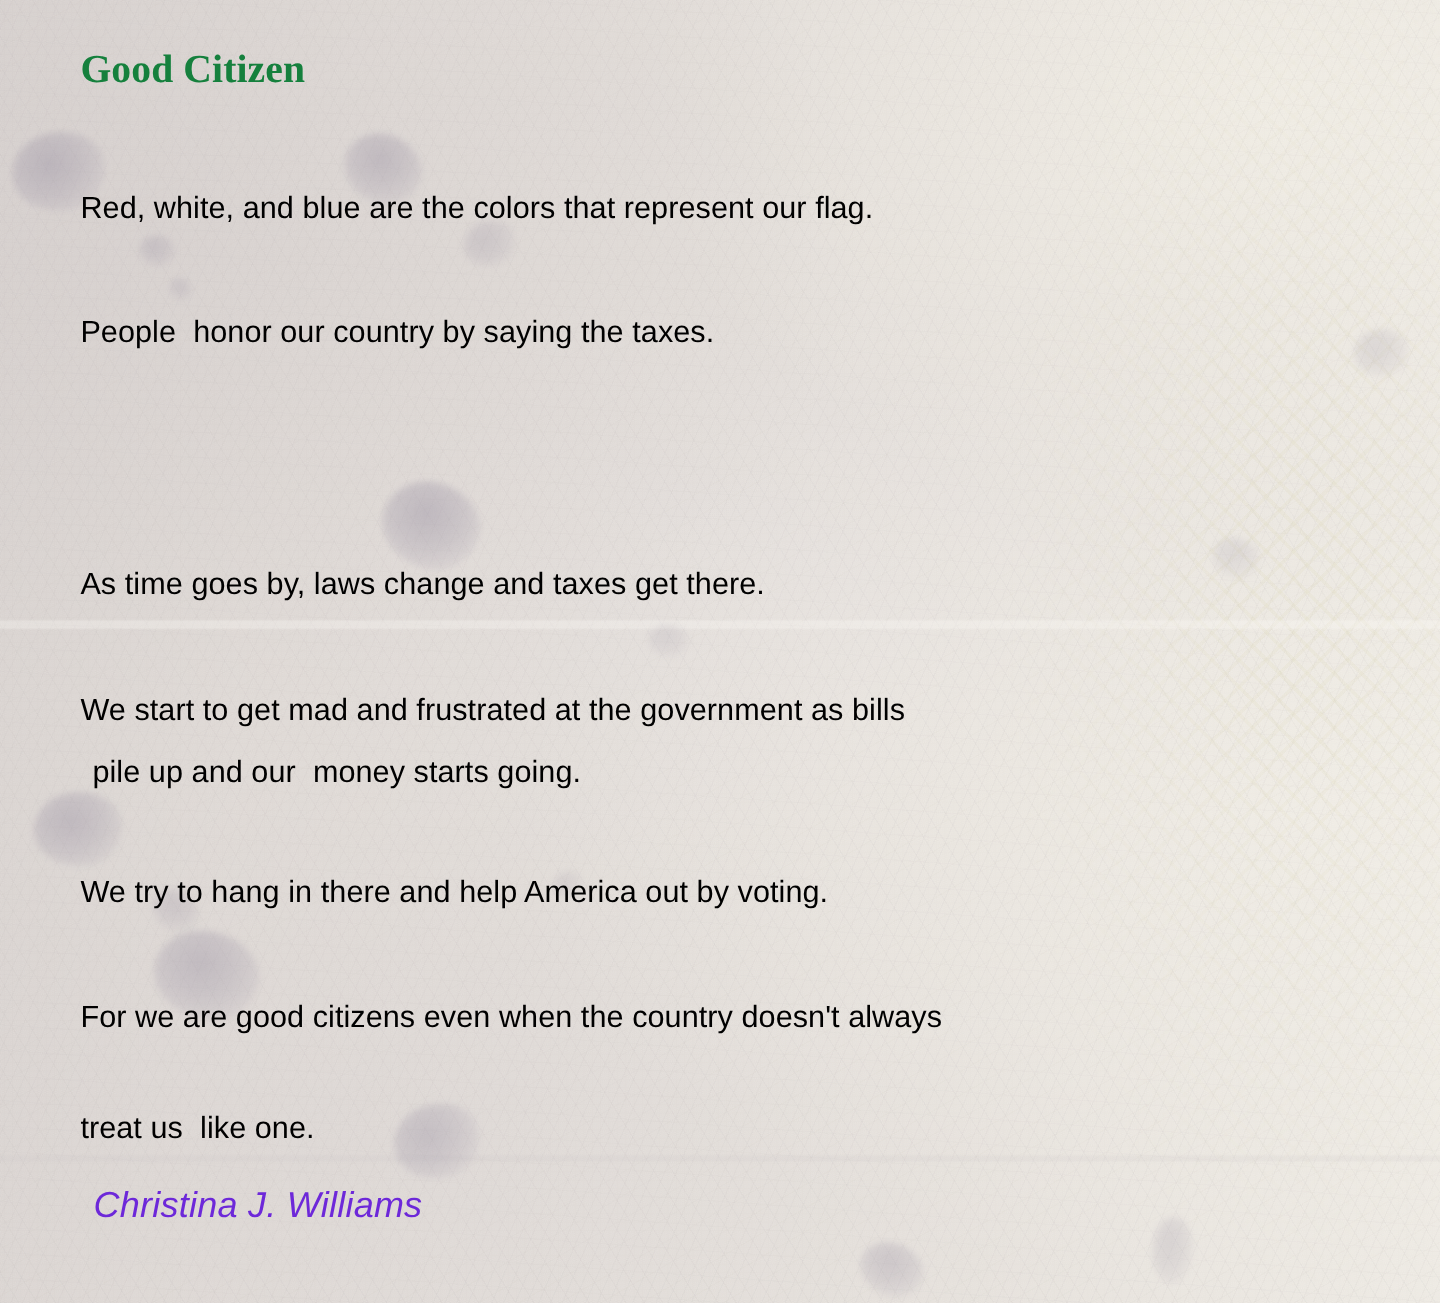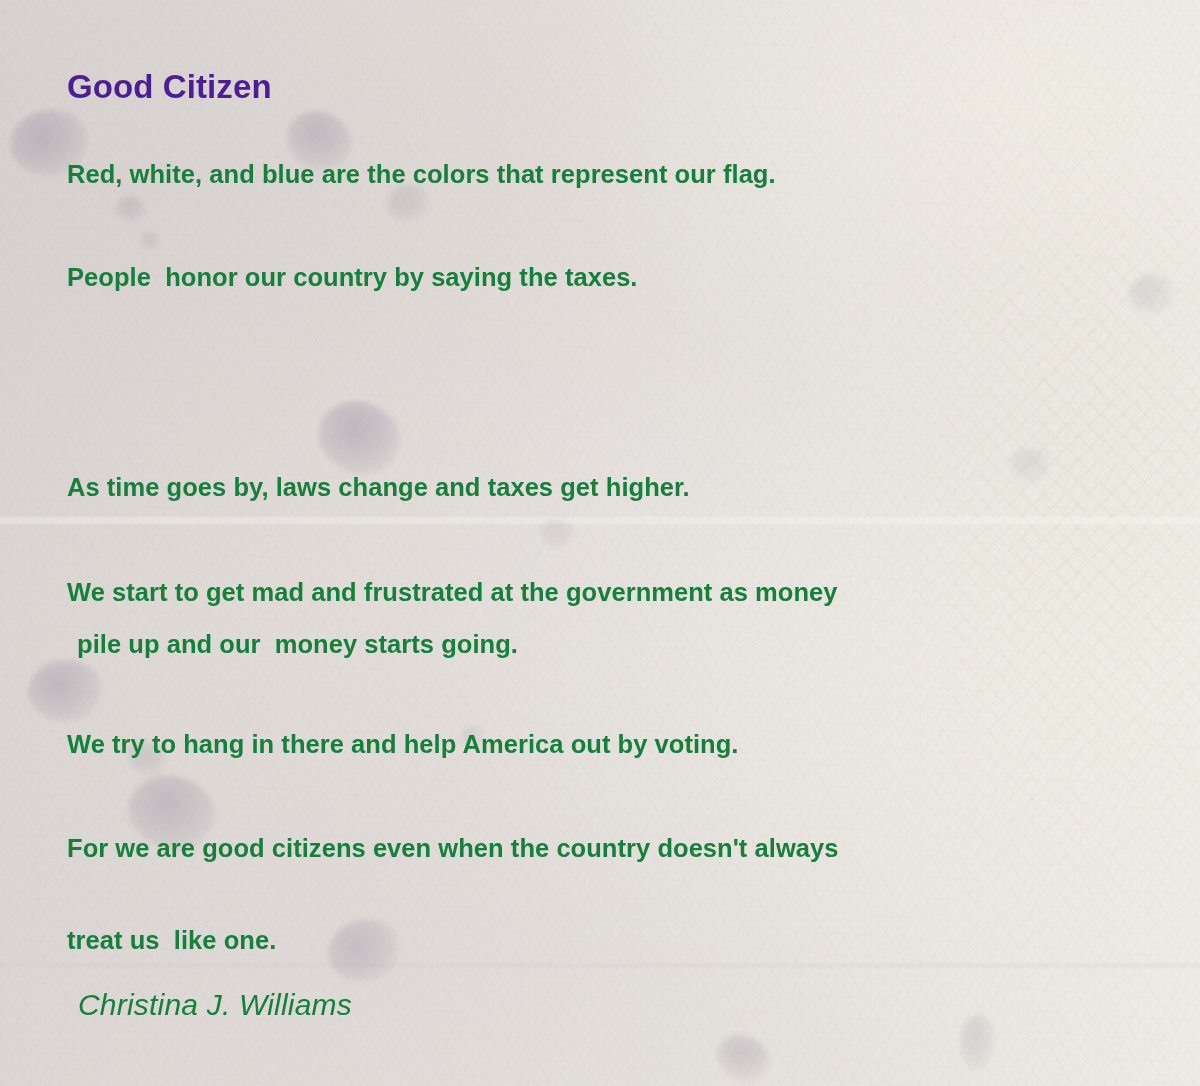--- a/index.html
+++ b/index.html
@@ -116,46 +116,47 @@
 
   
   .text-layer {
     position: absolute;
     inset: 0;
   }
 
   .poem-title {
     position: absolute;
     left: 67px;
-    top: 68px;
+    top: 40px;
     font-size: 33px;
     font-weight: bold;
-    color: #4c1d95;
+    color: #15803d;
     letter-spacing: 0.1px;
     white-space: pre;
+    font-family: Liberation Serif, serif;
   }
 
   .poem-line {
     position: absolute;
     left: 67px;
     font-size: 25.5px;
-    font-weight: bold;
-    color: #15803d;
+    font-weight: normal;
+    color: #000000;
     letter-spacing: 0.05px;
     white-space: pre;
   }
 
   .poem-author {
     position: absolute;
     left: 78px;
     top: 988px;
     font-size: 30px;
     font-style: italic;
     font-weight: normal;
-    color: #15803d;
+    color: #6d28d9;
     letter-spacing: 0.2px;
     white-space: pre;
   }
 </style>
 </head>
 <body>
 
 <div id="poem-canvas">
 
   <div class="bg-base"></div>
@@ -182,22 +183,22 @@
       <div class="blot" style="left: 960px; top: 1014px; width: 34px; height: 56px; opacity: 0.45; transform: rotate(4deg);"></div>
       <div class="blot" style="left: 460px; top: 726px; width: 26px; height: 22px; opacity: 0.35; transform: rotate(-28deg);"></div>
     </div>
 
   <div class="text-layer">
     <div class="poem-title">Good Citizen</div>
 
     <div id="lines-container">
         <div class="poem-line" style="top: 160px;">Red, white, and blue are the colors that represent our flag.</div>
         <div class="poem-line" style="top: 263px;">People  honor our country by saying the taxes.</div>
-        <div class="poem-line" style="top: 473px;">As time goes by, laws change and taxes get higher.</div>
-        <div class="poem-line" style="top: 578px;">We start to get mad and frustrated at the government as money</div>
+        <div class="poem-line" style="top: 473px;">As time goes by, laws change and taxes get there.</div>
+        <div class="poem-line" style="top: 578px;">We start to get mad and frustrated at the government as bills</div>
         <div class="poem-line" style="top: 630px; margin-left: 10px;">pile up and our  money starts going.</div>
         <div class="poem-line" style="top: 730px; text-align: right;">We try to hang in there and help America out by voting.</div>
         <div class="poem-line" style="top: 834px;">For we are good citizens even when the country doesn't always</div>
         <div class="poem-line" style="top: 888px; margin-top: 38px;">treat us  like one.</div>
       </div>
 
     <div class="poem-author">Christina J. Williams</div>
   </div>
 
 </div>

